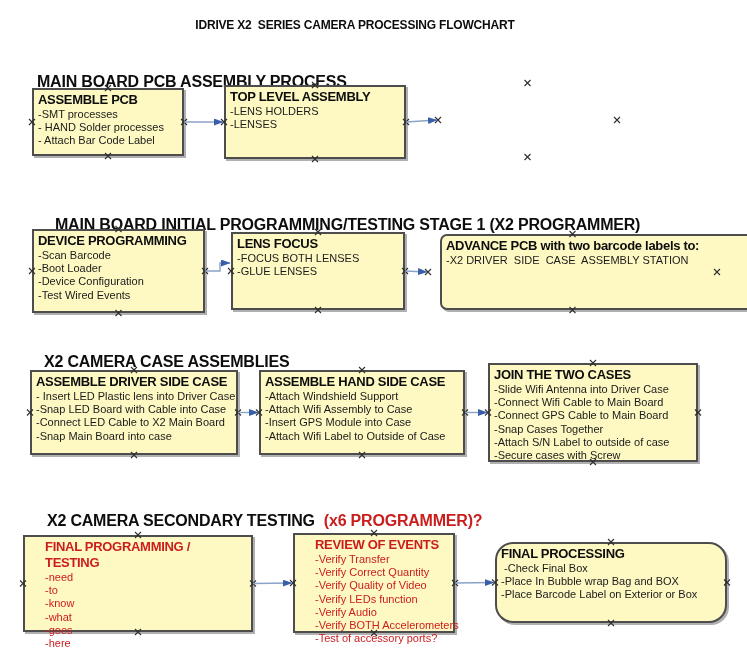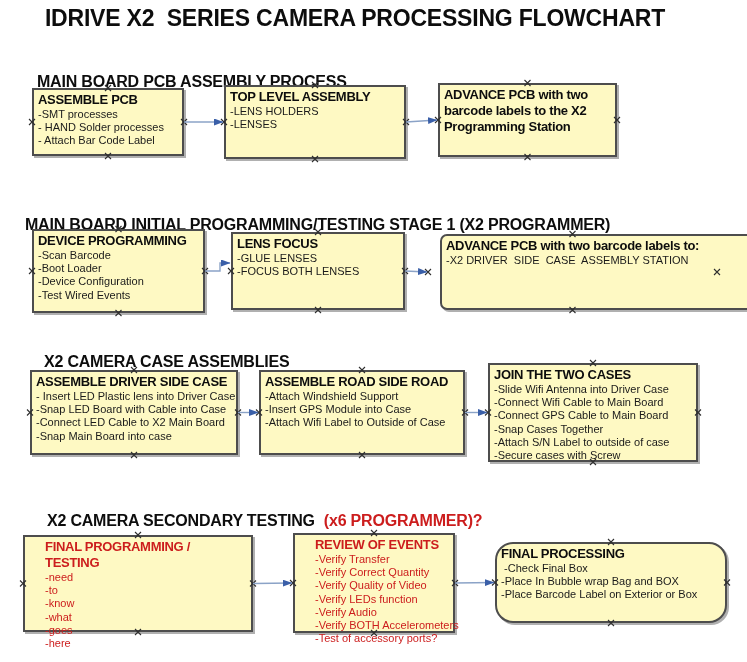--- a/index.html
+++ b/index.html
@@ -1,21 +1,21 @@
 <!DOCTYPE html>
 <html><head>
 <meta charset="utf-8">
 <style>
   html,body { margin:0; padding:0; background:#ffffff; }
   body { width:747px; height:662px; font-family:"Liberation Sans", sans-serif; }
   #stage { position:relative; width:747px; height:662px; overflow:hidden; background:#ffffff; }
 
   .page-title {
-    position:absolute; top:5px; left:0; width:710px;
-    text-align:center; font-size:23px; font-weight:bold; color:#0d0d0d;
+    position:absolute; top:18px; left:0; width:710px;
+    text-align:center; font-size:12px; font-weight:bold; color:#0d0d0d;
     white-space:pre; letter-spacing:-0.2px;
   }
   .section-heading {
     position:absolute; font-size:16px; font-weight:bold; color:#0d0d0d;
     white-space:pre; letter-spacing:-0.2px;
   }
   .heading-red { color:#cc1d1d; margin-left:9px; }
 
   .flowbox {
     position:absolute; background:#fef9c3; border:2px solid #4d4d4d;
@@ -52,44 +52,40 @@
   </div>
 
   <div class="flowbox" style="left:224px; top:85px; width:182px; height:74px;">
     <h3>TOP LEVEL ASSEMBLY</h3>
     <div>
         <div class="line">-LENS HOLDERS</div>
         <div class="line">-LENSES</div>
       </div>
   </div>
 
-  <div class="flowbox" style="left:438px; top:83px; width:179px; height:74px;">
-    <h3>ADVANCE PCB with two barcode labels to the X2 Programming Station</h3>
-    <div></div>
-  </div>
-
-  <div class="section-heading" style="left:8px; top:198px;">
+
+  <div class="section-heading" style="left:38px; top:198px;">
     <span>MAIN BOARD INITIAL PROGRAMMING/TESTING STAGE 1 (X2 PROGRAMMER)</span><span class="heading-red"></span>
   </div>
 
   <div class="flowbox" style="left:32px; top:229px; width:173px; height:84px;">
     <h3>DEVICE PROGRAMMING</h3>
     <div>
         <div class="line">-Scan Barcode</div>
         <div class="line">-Boot Loader</div>
         <div class="line">-Device Configuration</div>
         <div class="line">-Test Wired Events</div>
       </div>
   </div>
 
   <div class="flowbox" style="left:231px; top:232px; width:174px; height:78px;">
     <h3>LENS FOCUS</h3>
     <div>
+        <div class="line">-FOCUS BOTH LENSES</div>
         <div class="line">-GLUE LENSES</div>
-        <div class="line">-FOCUS BOTH LENSES</div>
       </div>
   </div>
 
   <div class="flowbox" style="left:440px; top:234px; width:335px; height:76px;border-radius:7px;">
     <h3>ADVANCE PCB with two barcode labels to:</h3>
     <div>
         <div class="line">-X2 DRIVER  SIDE  CASE  ASSEMBLY STATION</div>
       </div>
   </div>
 
@@ -101,23 +97,24 @@
     <h3>ASSEMBLE DRIVER SIDE CASE</h3>
     <div>
         <div class="line">- Insert LED Plastic lens into Driver Case</div>
         <div class="line">-Snap LED Board with Cable into Case</div>
         <div class="line">-Connect LED Cable to X2 Main Board</div>
         <div class="line">-Snap Main Board into case</div>
       </div>
   </div>
 
   <div class="flowbox" style="left:259px; top:370px; width:206px; height:85px;">
-    <h3>ASSEMBLE ROAD SIDE ROAD</h3>
+    <h3>ASSEMBLE HAND SIDE CASE</h3>
     <div>
         <div class="line">-Attach Windshield Support</div>
+        <div class="line">-Attach Wifi Assembly to Case</div>
         <div class="line">-Insert GPS Module into Case</div>
         <div class="line">-Attach Wifi Label to Outside of Case</div>
       </div>
   </div>
 
   <div class="flowbox" style="left:488px; top:363px; width:210px; height:99px;">
     <h3>JOIN THE TWO CASES</h3>
     <div>
         <div class="line">-Slide Wifi Antenna into Driver Case</div>
         <div class="line">-Connect Wifi Cable to Main Board</div>

